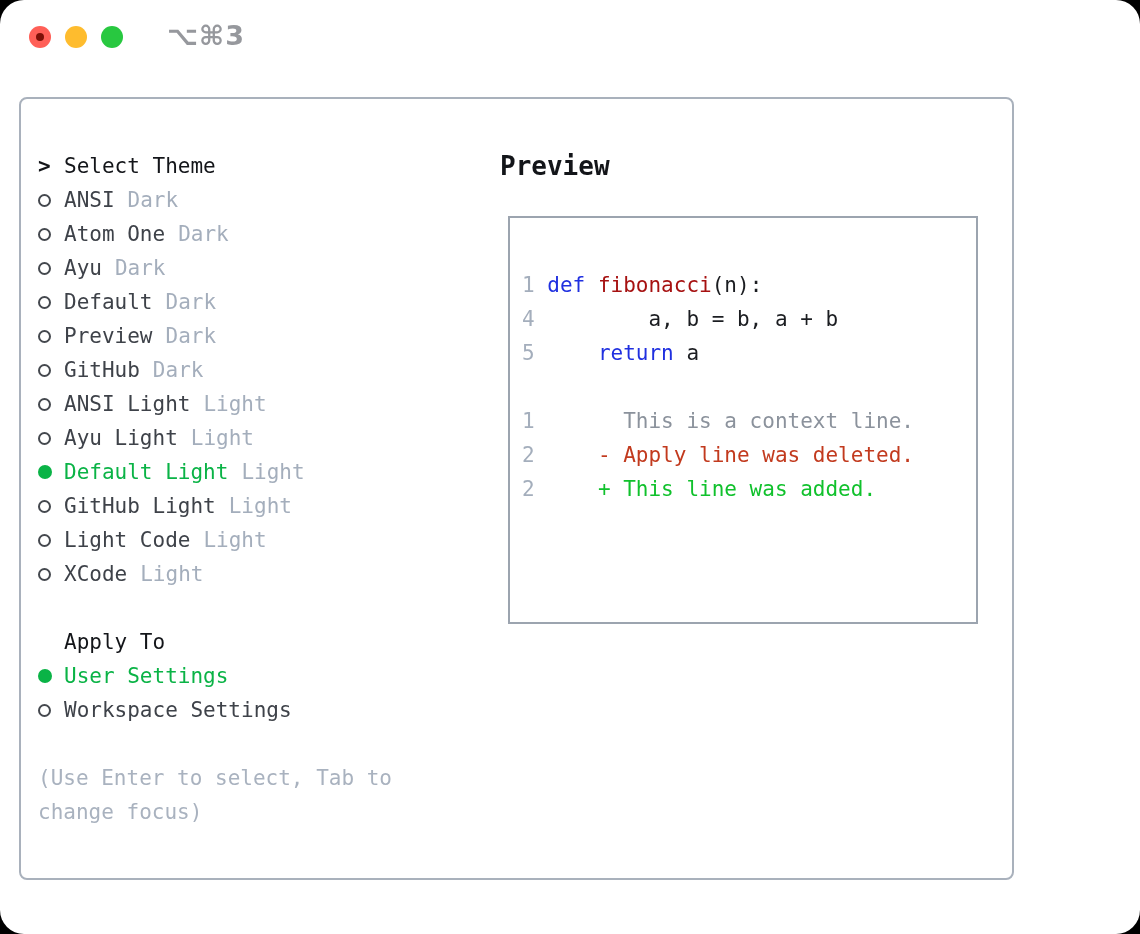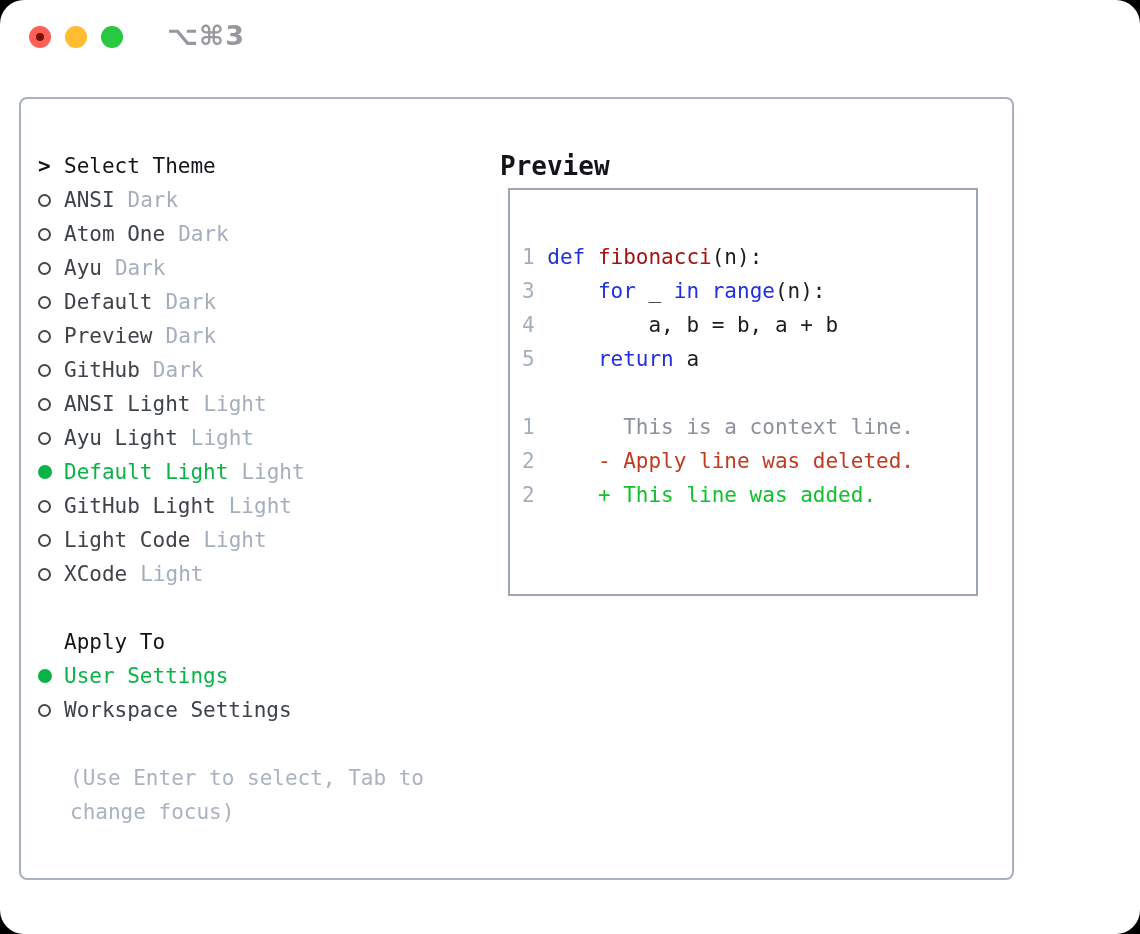--- a/index.html
+++ b/index.html
@@ -28,26 +28,26 @@
   .bullet-cell{display:inline-flex;width:26px;flex:0 0 26px;align-items:center;}
   .radio{width:13px;height:13px;border:2px solid #44484e;border-radius:50%;box-sizing:border-box;}
   .radio.on{width:14px;height:14px;border:none;background:var(--selection-green);}
   .prompt{font-weight:700;color:var(--heading-text);}
   .header-label{font-weight:400;color:var(--heading-text);}
   .opt-name{color:var(--item-text);white-space:pre;}
   .opt-tag{color:var(--tag-gray);margin-left:13px;white-space:pre;}
   .row.selected .opt-name{color:var(--selection-green);}
   .spacer{height:34px;}
   .apply-label{color:var(--heading-text);}
-  .hint{margin-top:34px;width:395px;color:var(--hint-gray);font-size:21px;line-height:34px;margin-left:32px;}
+  .hint{margin-top:34px;width:395px;color:var(--hint-gray);font-size:21px;line-height:34px;}
 
   
   .preview-label{position:absolute;left:500px;top:149px;height:34px;line-height:34px;
     font-size:26px;font-weight:700;color:var(--heading-text);}
-  .preview-box{position:absolute;left:508px;top:188px;width:470px;height:408px;
+  .preview-box{position:absolute;left:508px;top:216px;width:470px;height:408px;
     border:2px solid var(--preview-border);box-sizing:border-box;
     padding:50px 0 0 12px;overflow:hidden;}
   .code-line{margin:0;font-family:"DejaVu Sans Mono","Liberation Mono",monospace;
     font-size:21px;line-height:34px;white-space:pre;color:var(--plain-code);}
   .ln{color:var(--line-number-gray);}
   .tok-pl{color:var(--plain-code);}
   .tok-kw{color:var(--keyword-blue);}
   .tok-fn{color:var(--function-red);}
   .tok-ctx{color:var(--context-gray);}
   .tok-del{color:var(--deleted-red);}
@@ -182,21 +182,20 @@
           </div>
         </div>
 
       <div class="hint">(Use Enter to select, Tab to change focus)</div>
     </div>
 
     <div class="preview-label">Preview</div>
     <div class="preview-box">
       <div id="preview-code">
           <pre class="code-line"><span class="ln">1</span> <span class="tok-kw">def</span><span class="tok-pl"> </span><span class="tok-fn">fibonacci</span><span class="tok-pl">(n):</span></pre>
-          <pre class="code-line"><span class="ln">3</span> <span class="tok-pl">    </span><span class="tok-kw">for</span><span class="tok-pl"> _ </span><span class="tok-kw">in</span><span class="tok-pl"> </span><span class="tok-kw">range</span><span class="tok-pl">(n):</span></pre>
           <pre class="code-line"><span class="ln">4</span> <span class="tok-pl">        a, b = b, a + b</span></pre>
           <pre class="code-line"><span class="ln">5</span> <span class="tok-pl">    </span><span class="tok-kw">return</span><span class="tok-pl"> a</span></pre>
           <pre class="code-line"><span class="ln"></span> </pre>
           <pre class="code-line"><span class="ln">1</span> <span class="tok-pl">      </span><span class="tok-ctx">This is a context line.</span></pre>
           <pre class="code-line"><span class="ln">2</span> <span class="tok-pl">    </span><span class="tok-del">- Apply line was deleted.</span></pre>
           <pre class="code-line"><span class="ln">2</span> <span class="tok-pl">    </span><span class="tok-add">+ This line was added.</span></pre>
         </div>
     </div>
 
   </div>

